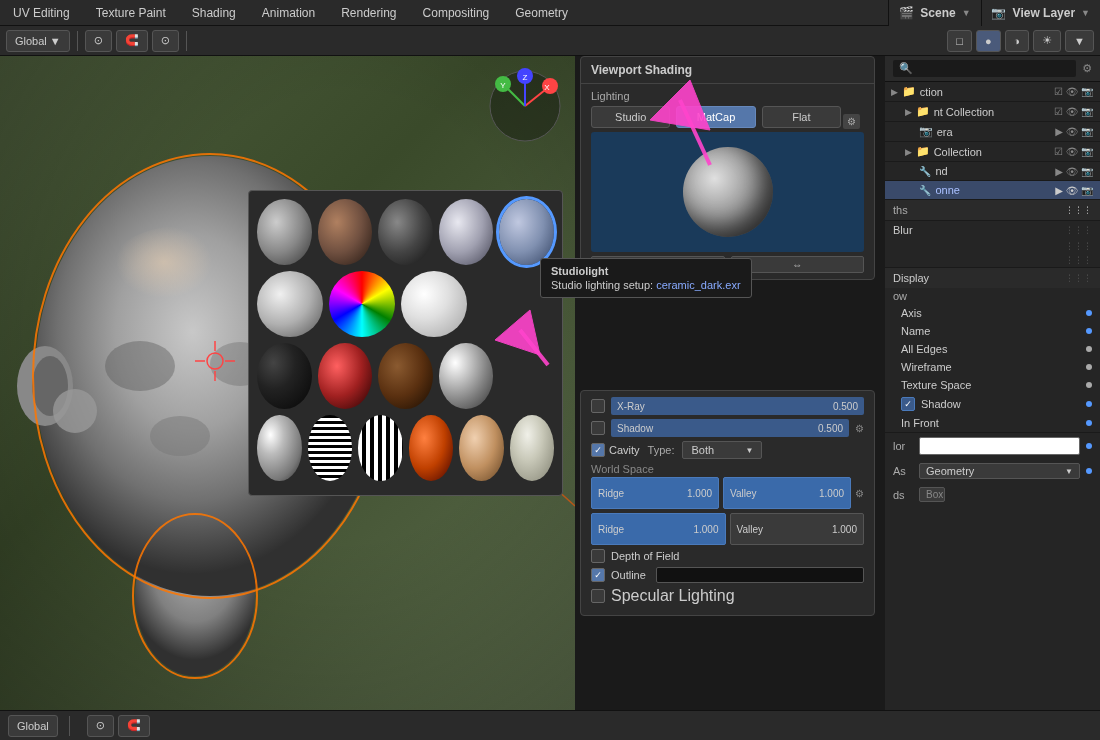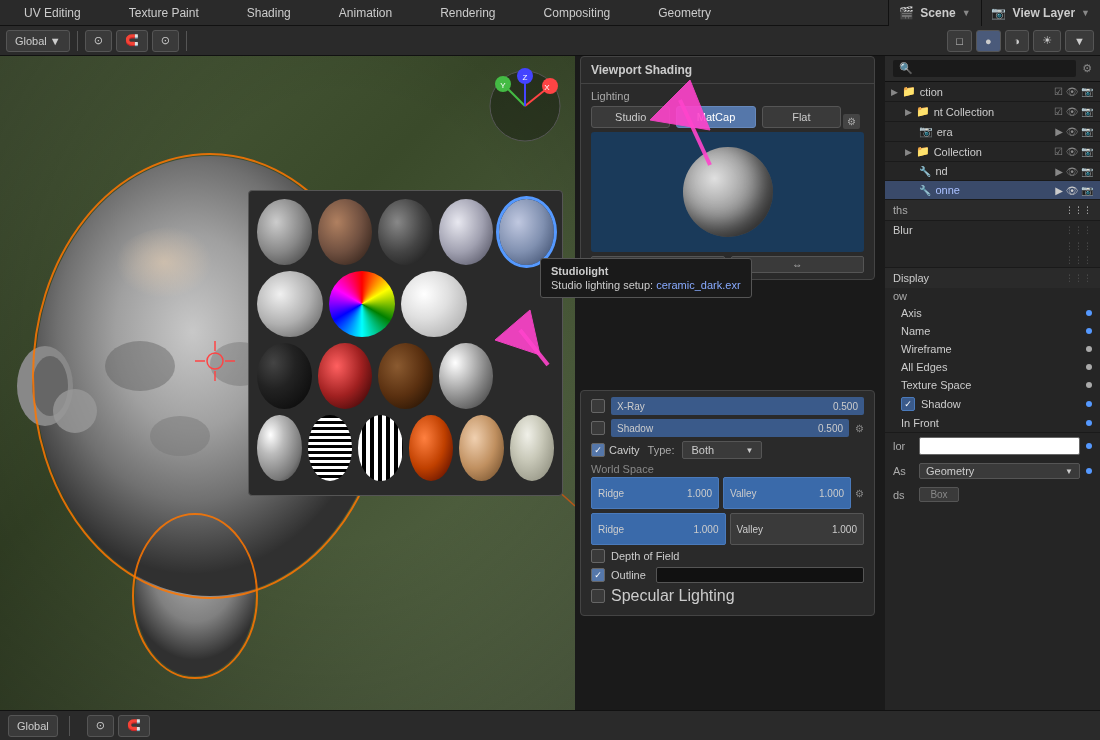--- a/index.html
+++ b/index.html
@@ -5,21 +5,21 @@
     * { margin: 0; padding: 0; box-sizing: border-box; }
     body { width: 1100px; height: 740px; overflow: hidden; background: #1a1a1a; font-family: 'Segoe UI', Arial, sans-serif; font-size: 12px; color: #ccc; }
 
     
     #top-menu {
       position: absolute; top: 0; left: 0; right: 0; height: 26px;
       background: #2a2a2a; display: flex; align-items: center;
       border-bottom: 1px solid #111; z-index: 100;
     }
     .menu-item {
-      padding: 0 24px; height: 100%; display: flex; align-items: center;
+      padding: 0 13px; height: 100%; display: flex; align-items: center;
       color: #ccc; font-size: 12px; cursor: pointer;
     }
 
     
     #toolbar {
       position: absolute; top: 26px; left: 0; right: 0; height: 30px;
       background: #2a2a2a; display: flex; align-items: center; gap: 4px;
       padding: 0 6px; border-bottom: 1px solid #111; z-index: 99;
     }
     .toolbar-btn {
@@ -214,21 +214,21 @@
       flex-shrink: 0;
     }
     .prop-checkbox::after { content: '✓'; color: white; font-size: 9px; }
     .mode-dropdown {
       background: #3a3a3a; border: 1px solid #555; border-radius: 2px;
       padding: 1px 6px; font-size: 10px; color: #ccc; display: flex;
       align-items: center; gap: 4px; flex: 1; cursor: pointer;
     }
     .box-input {
       background: #3a3a3a; border: 1px solid #555; border-radius: 2px;
-      padding: 1px 6px; font-size: 10px; color: #888; width: 40px; text-align: center;
+      padding: 1px 6px; font-size: 10px; color: #888; width: 26px; text-align: center;
     }
 
     
     ::-webkit-scrollbar { width: 6px; }
     ::-webkit-scrollbar-track { background: #1a1a1a; }
     ::-webkit-scrollbar-thumb { background: #444; border-radius: 3px; }
   </style>
 </head>
 <body>
 
@@ -575,26 +575,26 @@
       <span style="color:#ccc;">Axis</span>
       <div class="prop-dot active"></div>
     </div>
 
     <div class="prop-item">
       <span style="color:#ccc;">Name</span>
       <div class="prop-dot active"></div>
     </div>
 
     <div class="prop-item">
+      <span style="color:#ccc;">All Edges</span>
+      <div class="prop-dot"></div>
+    </div>
+
+    <div class="prop-item">
       <span style="color:#ccc;">Wireframe</span>
-      <div class="prop-dot"></div>
-    </div>
-
-    <div class="prop-item">
-      <span style="color:#ccc;">All Edges</span>
       <div class="prop-dot"></div>
     </div>
 
     <div class="prop-item">
       <span style="color:#ccc;">Texture Space</span>
       <div class="prop-dot"></div>
     </div>
 
     <div class="prop-item">
       <div class="prop-checkbox"></div>

